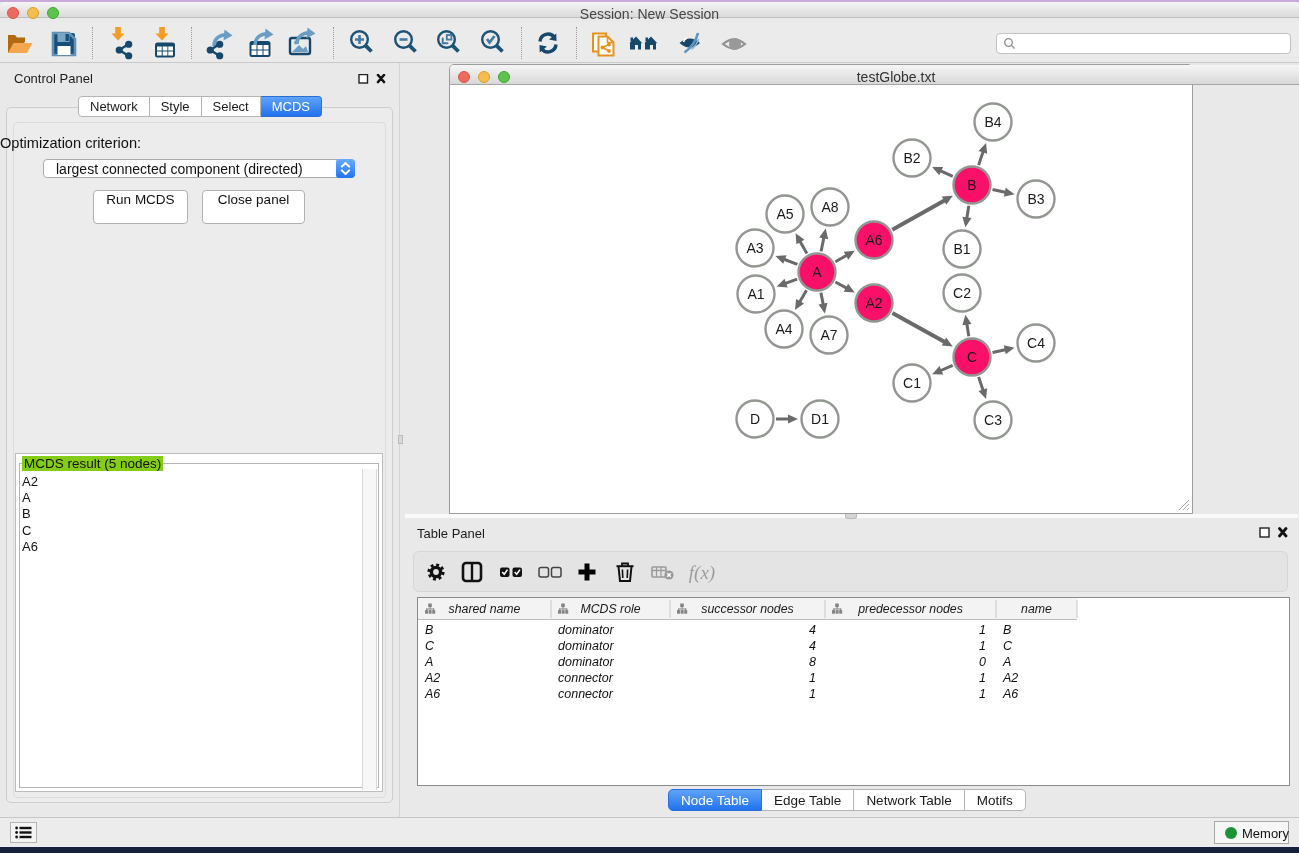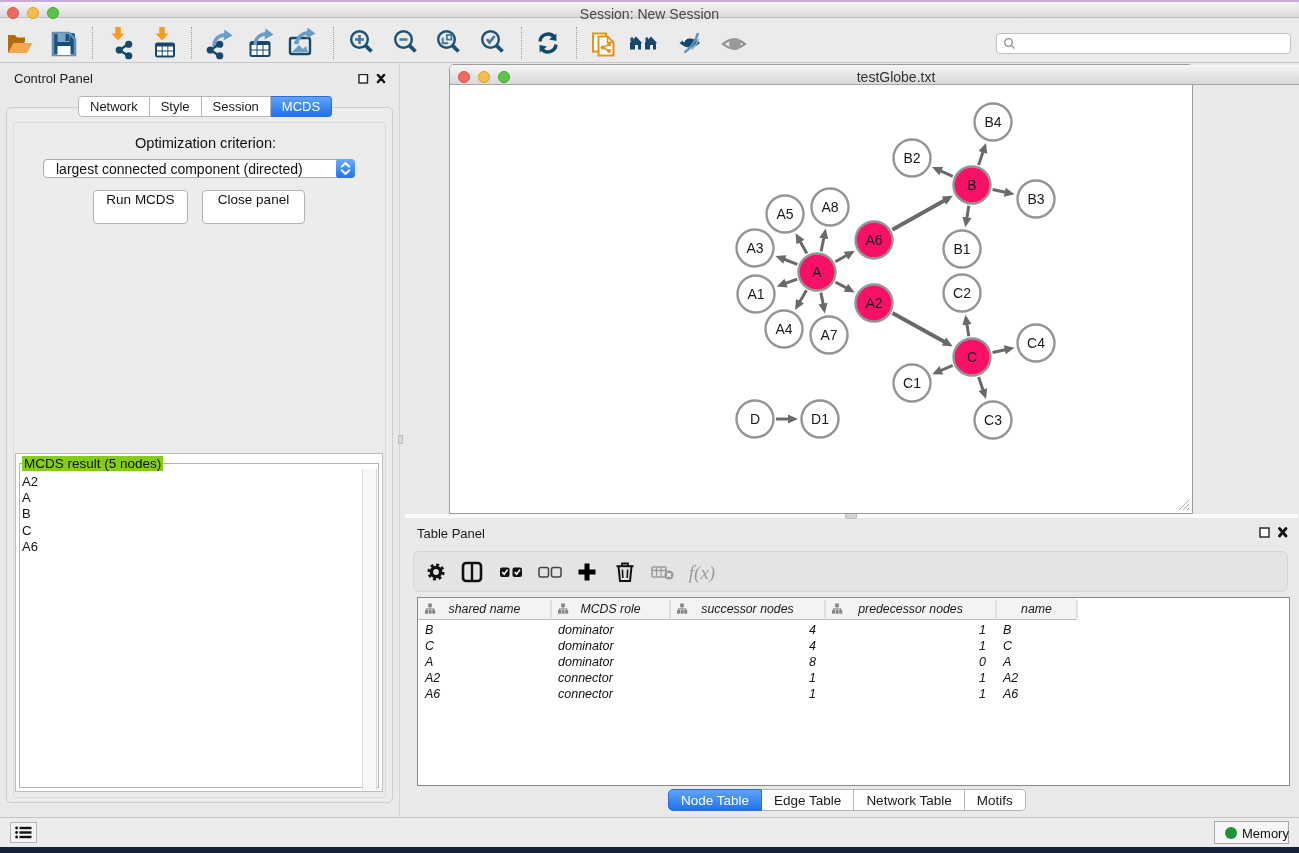--- a/index.html
+++ b/index.html
@@ -14,21 +14,21 @@
 .sep { top:5px; width:0; height:32px; border-left:1px dotted #9e9e9e; position:absolute; }
 .search { left:996px; top:11px; width:295px; height:21px; background:#fff; border:1px solid #c2c2c2; border-radius:4px; }
 .cp-title { left:14px; top:71px; font-size:13px; color:#1c1c1c; }
 .tabs-top { left:78px; top:96px; height:21px; }
 .tab { float:left; height:21px; border:1px solid #b5b5b5; border-left:none; background:#fff; font-size:13px; color:#1a1a1a; text-align:center; line-height:20px; padding:0 11px; }
 .tab.first { border-left:1px solid #b5b5b5; border-radius:4px 0 0 4px; }
 .tab.last { border-radius:0 4px 4px 0; }
 .tab.sel { background:linear-gradient(#5fa3f9,#2272ee); color:#fff; border-color:#2a6fd8; }
 .cp-panel { left:6px; top:107px; width:387px; height:696px; background:#ececec; border:1px solid #cdcdcd; border-radius:5px; }
 .cp-inner { left:13px; top:122px; width:373px; height:676px; background:#ececec; border:1px solid #dcdcdc; border-radius:4px; }
-.opt-label { left:0; top:135px; width:399px; text-align:center; font-size:14.6px; color:#111;padding-left:12px; }
+.opt-label { left:0; top:135px; width:399px; font-size:14.6px; color:#111; }
 .dd { left:43px; top:159px; width:312px; height:19px; background:#fff; border:1px solid #ababab; border-radius:4px; }
 .dd-txt { left:56px; top:160.5px; font-size:14px; color:#111; }
 .dd-cap { left:336px; top:159px; width:19px; height:19px; background:linear-gradient(#6aabfd,#2272ee); border-radius:3px 4px 4px 3px; }
 .btn { height:34px; background:#fff; border:1px solid #b2b2b2; border-radius:4px; font-size:13.5px; color:#111; text-align:center; line-height:17px; position:absolute; top:190px; }
 .mcds-box { left:15px; top:453px; width:368px; height:339px; background:#fff; border:1px solid #bdbdbd; }
 .gb-title { left:22px; top:455.5px; font-size:13.5px; color:#111; background:#84cc16; padding:0 2px; }
 .list-item { font-size:13px; color:#111; }
 .vscroll { left:346px; top:15px; width:15px; height:321px; background:#f7f7f7; border-left:1px solid #d8d8d8; border-right:1px solid #d8d8d8; }
 .divider { left:399px; top:63px; width:1px; height:754px; background:#d4d4d4; }
 .net-win { left:404px; top:64px; width:744px; height:450px; background:#fff; border:1px solid #9c9c9c; border-radius:5px 5px 0 0;margin-left:45px; }
@@ -207,21 +207,21 @@
 <div class="abs cp-title">Control Panel</div>
 <svg class="abs" style="left:358px;top:74px" width="30" height="10" viewBox="0 0 30 10">
   <rect x="1" y="0.5" width="8.5" height="8.5" fill="#fff" stroke="#222" stroke-width="1.4"></rect>
   <path d="M20 1 L26 8 M26 1 L20 8" stroke="#111" stroke-width="2.6" stroke-linecap="round"></path>
 </svg>
 <div class="abs cp-panel"></div>
 <div class="abs cp-inner"></div>
 <div class="abs tabs-top">
   <div class="tab first">Network</div>
     <div class="tab">Style</div>
-    <div class="tab">Session</div>
+    <div class="tab">Select</div>
     <div class="tab sel last">MCDS</div>
 </div>
 <div class="abs opt-label">Optimization criterion:</div>
 <div class="abs dd"></div>
 <div class="abs dd-txt">largest connected component (directed)</div>
 <div class="abs dd-cap">
   <svg width="19" height="19" viewBox="0 0 19 19">
       <path d="M5.8 7.6 L9.5 4 L13.2 7.6" fill="none" stroke="#fff" stroke-width="2" stroke-linecap="round" stroke-linejoin="round"></path>
       <path d="M5.8 11.4 L9.5 15 L13.2 11.4" fill="none" stroke="#fff" stroke-width="2" stroke-linecap="round" stroke-linejoin="round"></path>
     </svg>

